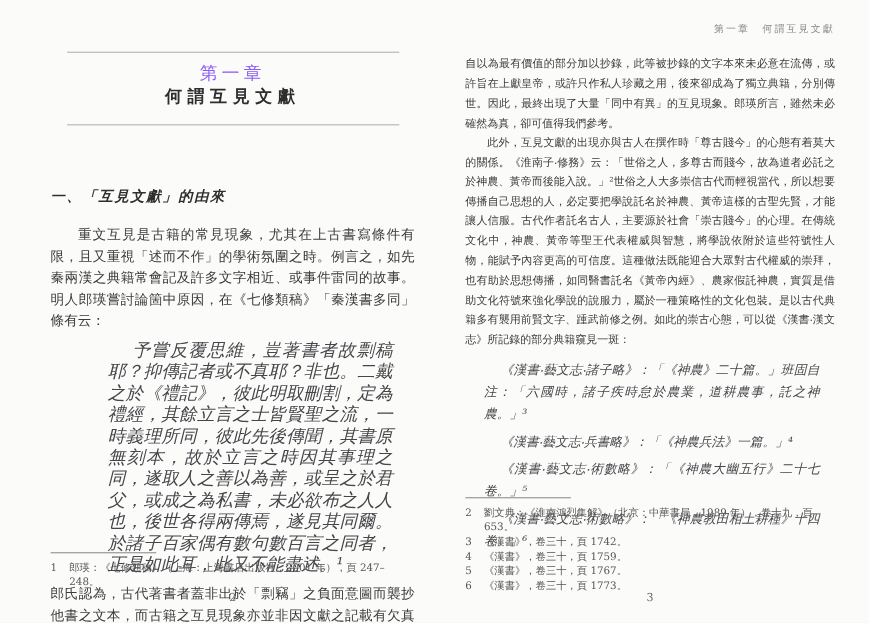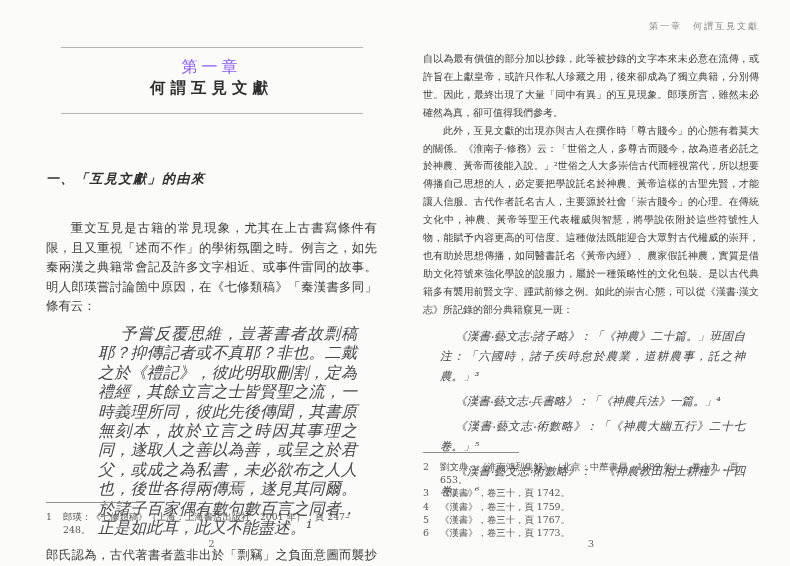--- a/index.html
+++ b/index.html
@@ -27,21 +27,21 @@
     margin-top:56px;
     font-family:"DejaVu Sans","Liberation Sans",sans-serif;
     font-weight:bold;font-size:13px;letter-spacing:1.5px;color:#2f2f2f;font-style:italic;
   }
 
   .body-par{
     font-size:12.4px;line-height:19.6px;text-align:justify;
     margin:0;color:#3b3b3b;
   }
   .indent-first{text-indent:2em;}
-  .mt-body{margin-top:30px;}
+  .mt-body{margin-top:15px;}
 
   .block-quote{
     font-style:italic;
     font-size:16px;line-height:19.4px;text-align:justify;
     color:#46464a;
     margin:8px 20px 8px 52px;
     text-indent:1.4em;
   }
 
   

